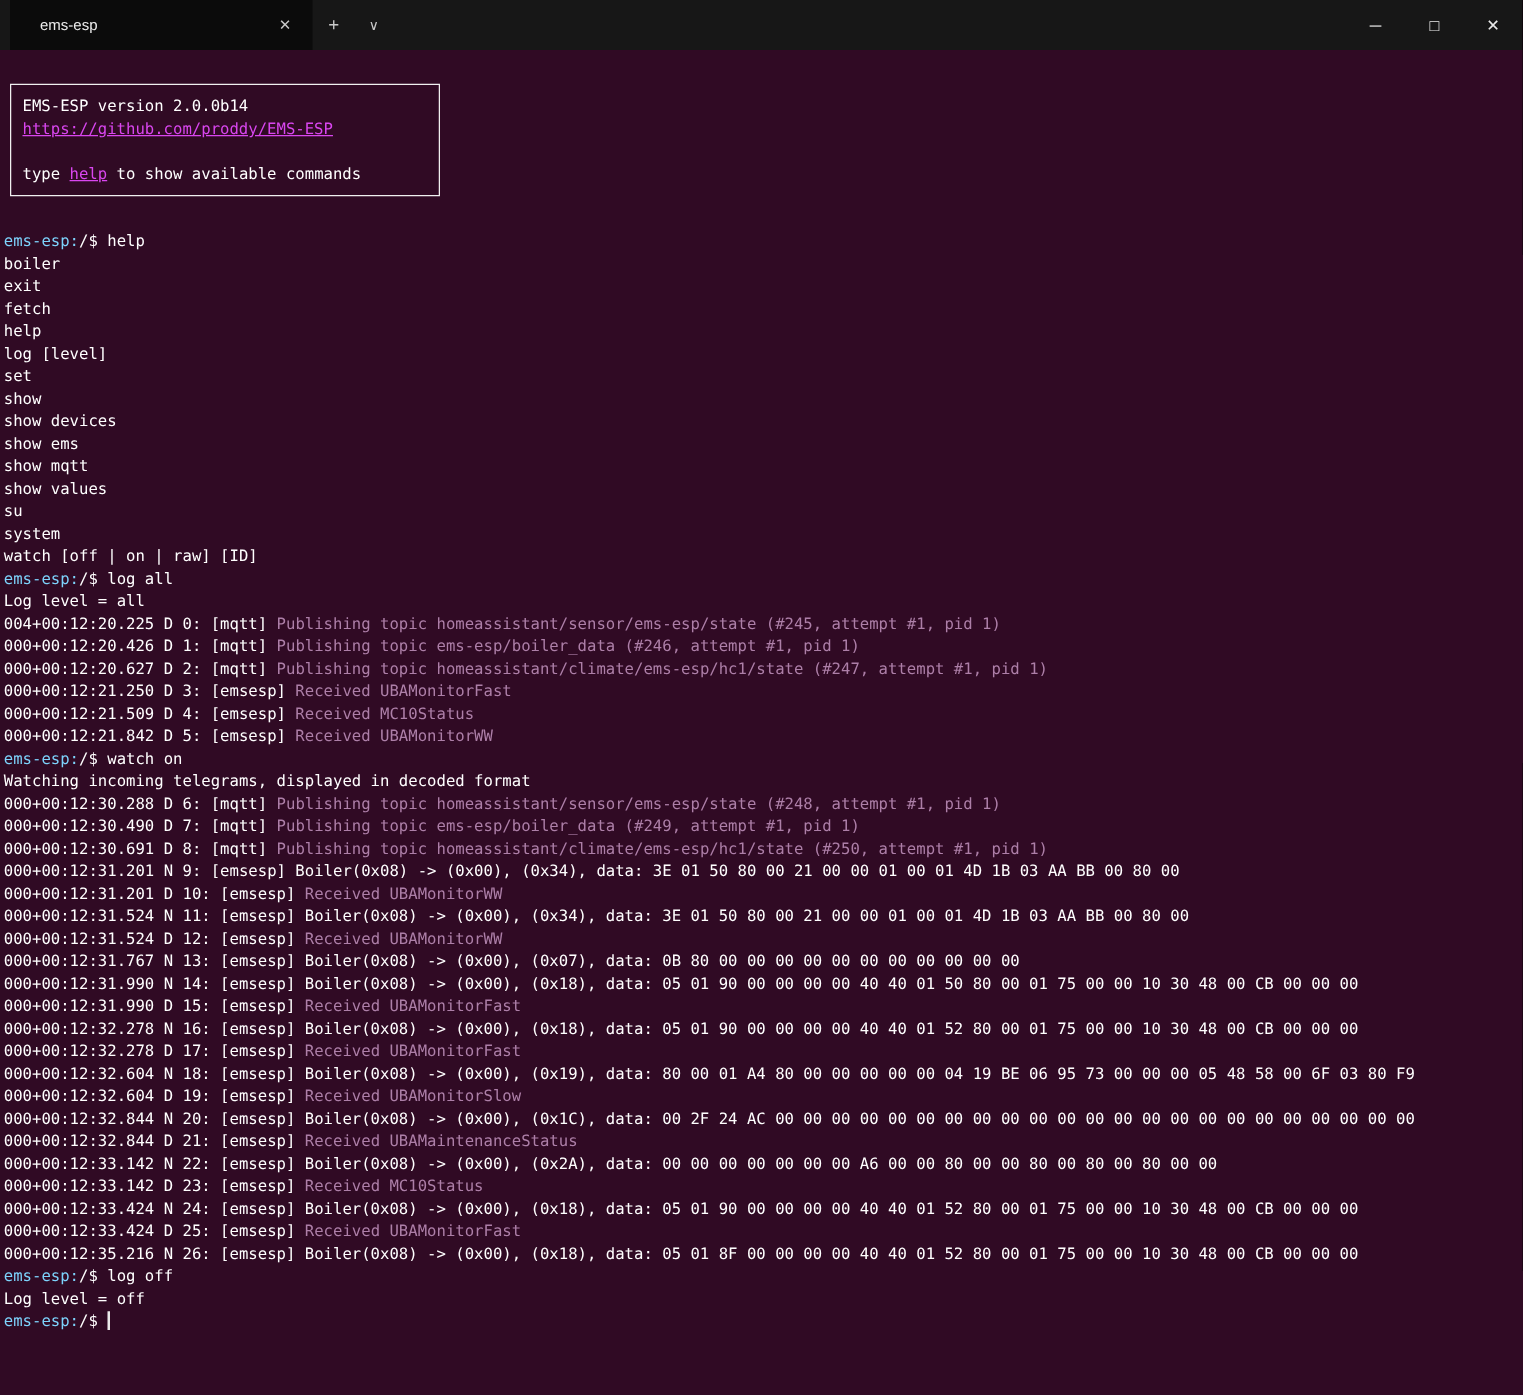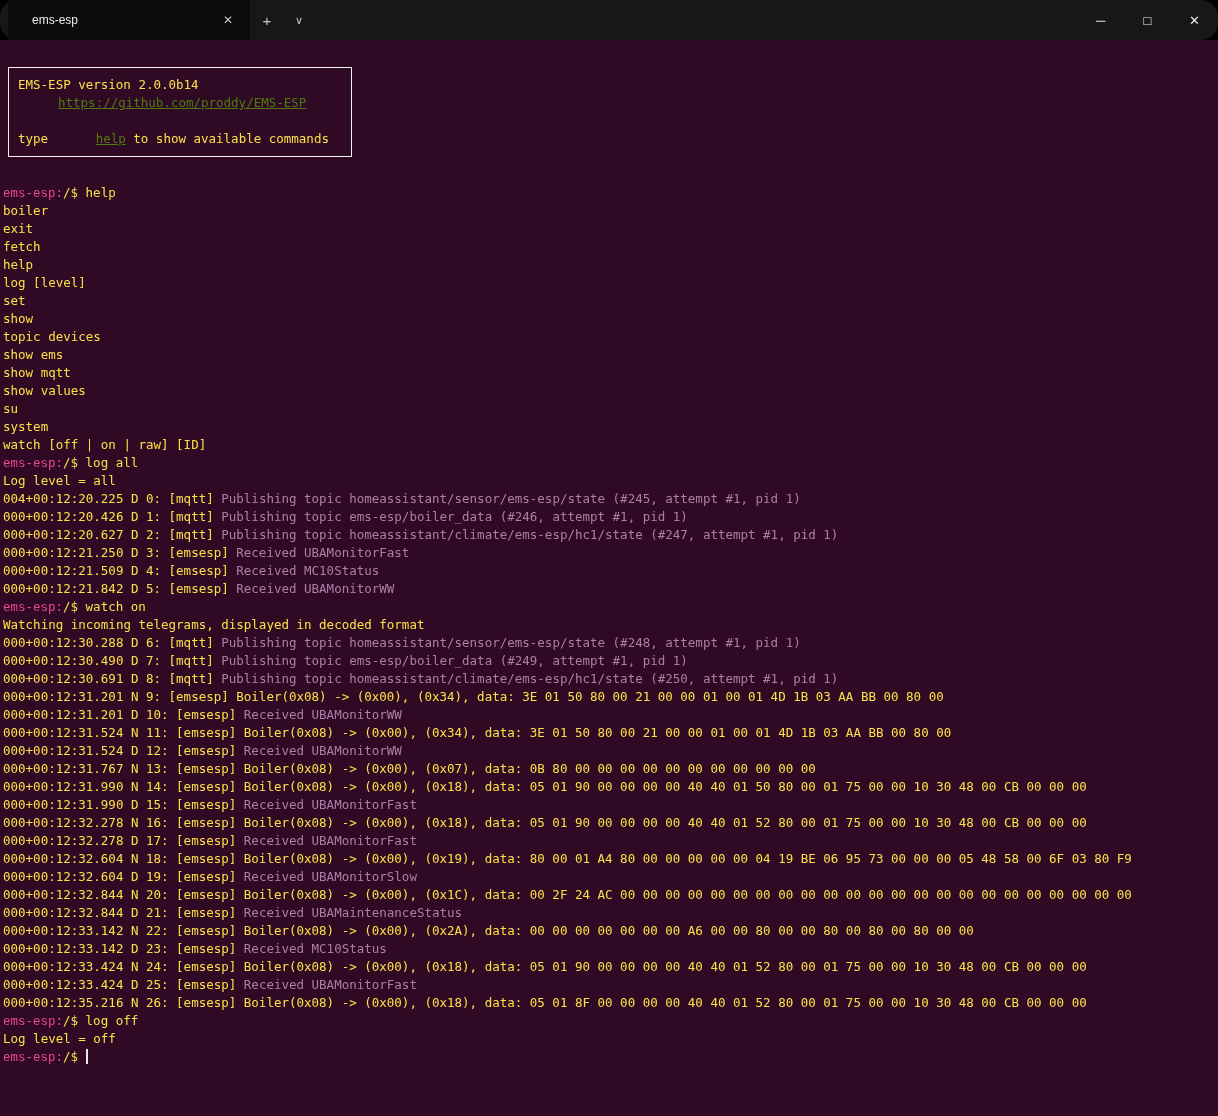--- a/index.html
+++ b/index.html
@@ -4,21 +4,20 @@
 <style>
   * { margin:0; padding:0; box-sizing:border-box; }
   html,body { width:1218px; height:1116px; background:#000; overflow:hidden; }
   body { font-family:"DejaVu Sans Mono", monospace; }
 
   
   .titlebar {
     height:40px; background:#171717;
     display:flex; align-items:stretch;
     font-family:"Liberation Sans", sans-serif;
-    border-radius:17px;
   }
   .tab {
     margin-left:8px; width:242px; background:#0b0b0b;
     display:flex; align-items:center; justify-content:space-between;
     padding:0 12px 0 24px;
   }
   .tab-title { color:#ededed; font-size:12px; }
   .tab-close { color:#c9c9c9; font-size:12px; padding:2px 5px; cursor:default; }
   .tb-btn {
     width:34px; display:flex; align-items:center; justify-content:center;
@@ -32,24 +31,24 @@
   }
 
   
   .terminal {
     position:absolute; top:40px; left:0; right:0; bottom:0;
     background:#300a24; color:#f5f2f5;
     font-size:12.5px; line-height:18px;
     padding:8px 0 0 3px; overflow:hidden;
   }
   .tline { height:18px; white-space:pre; }
-  .seg-w { color:#fde047; }
-  .seg-g { color:#ec4899;font-family:Liberation Mono, monospace; }
+  .seg-w { color:#ffffff; }
+  .seg-g { color:#7dd3fc; }
   .seg-m { color:#ad7fa8; }
-  .seg-link { color:#4d7c0f; text-decoration:underline;margin-left:40px; }
+  .seg-link { color:#d946ef; text-decoration:underline; }
 
   .banner {
     display:inline-block; width:344px;
     border:1px solid #f0f0f0;
     padding:8px 0 8px 9px;
     margin:19px 0 27px 5px;
   }
 
   .cursor {
     display:inline-block; width:2px; height:15px;
@@ -81,21 +80,21 @@
   </div>
   <div id="output">
       <div class="tline"><span class="seg-g">ems-esp:</span><span class="seg-w">/$ help</span></div>
       <div class="tline"><span class="seg-w">boiler</span></div>
       <div class="tline"><span class="seg-w">exit</span></div>
       <div class="tline"><span class="seg-w">fetch</span></div>
       <div class="tline"><span class="seg-w">help</span></div>
       <div class="tline"><span class="seg-w">log [level]</span></div>
       <div class="tline"><span class="seg-w">set</span></div>
       <div class="tline"><span class="seg-w">show</span></div>
-      <div class="tline"><span class="seg-w">topic devices</span></div>
+      <div class="tline"><span class="seg-w">show devices</span></div>
       <div class="tline"><span class="seg-w">show ems</span></div>
       <div class="tline"><span class="seg-w">show mqtt</span></div>
       <div class="tline"><span class="seg-w">show values</span></div>
       <div class="tline"><span class="seg-w">su</span></div>
       <div class="tline"><span class="seg-w">system</span></div>
       <div class="tline"><span class="seg-w">watch [off | on | raw] [ID]</span></div>
       <div class="tline"><span class="seg-g">ems-esp:</span><span class="seg-w">/$ log all</span></div>
       <div class="tline"><span class="seg-w">Log level = all</span></div>
       <div class="tline"><span class="seg-w">004+00:12:20.225 D 0: [mqtt] </span><span class="seg-m">Publishing topic homeassistant/sensor/ems-esp/state (#245, attempt #1, pid 1)</span></div>
       <div class="tline"><span class="seg-w">000+00:12:20.426 D 1: [mqtt] </span><span class="seg-m">Publishing topic ems-esp/boiler_data (#246, attempt #1, pid 1)</span></div>

